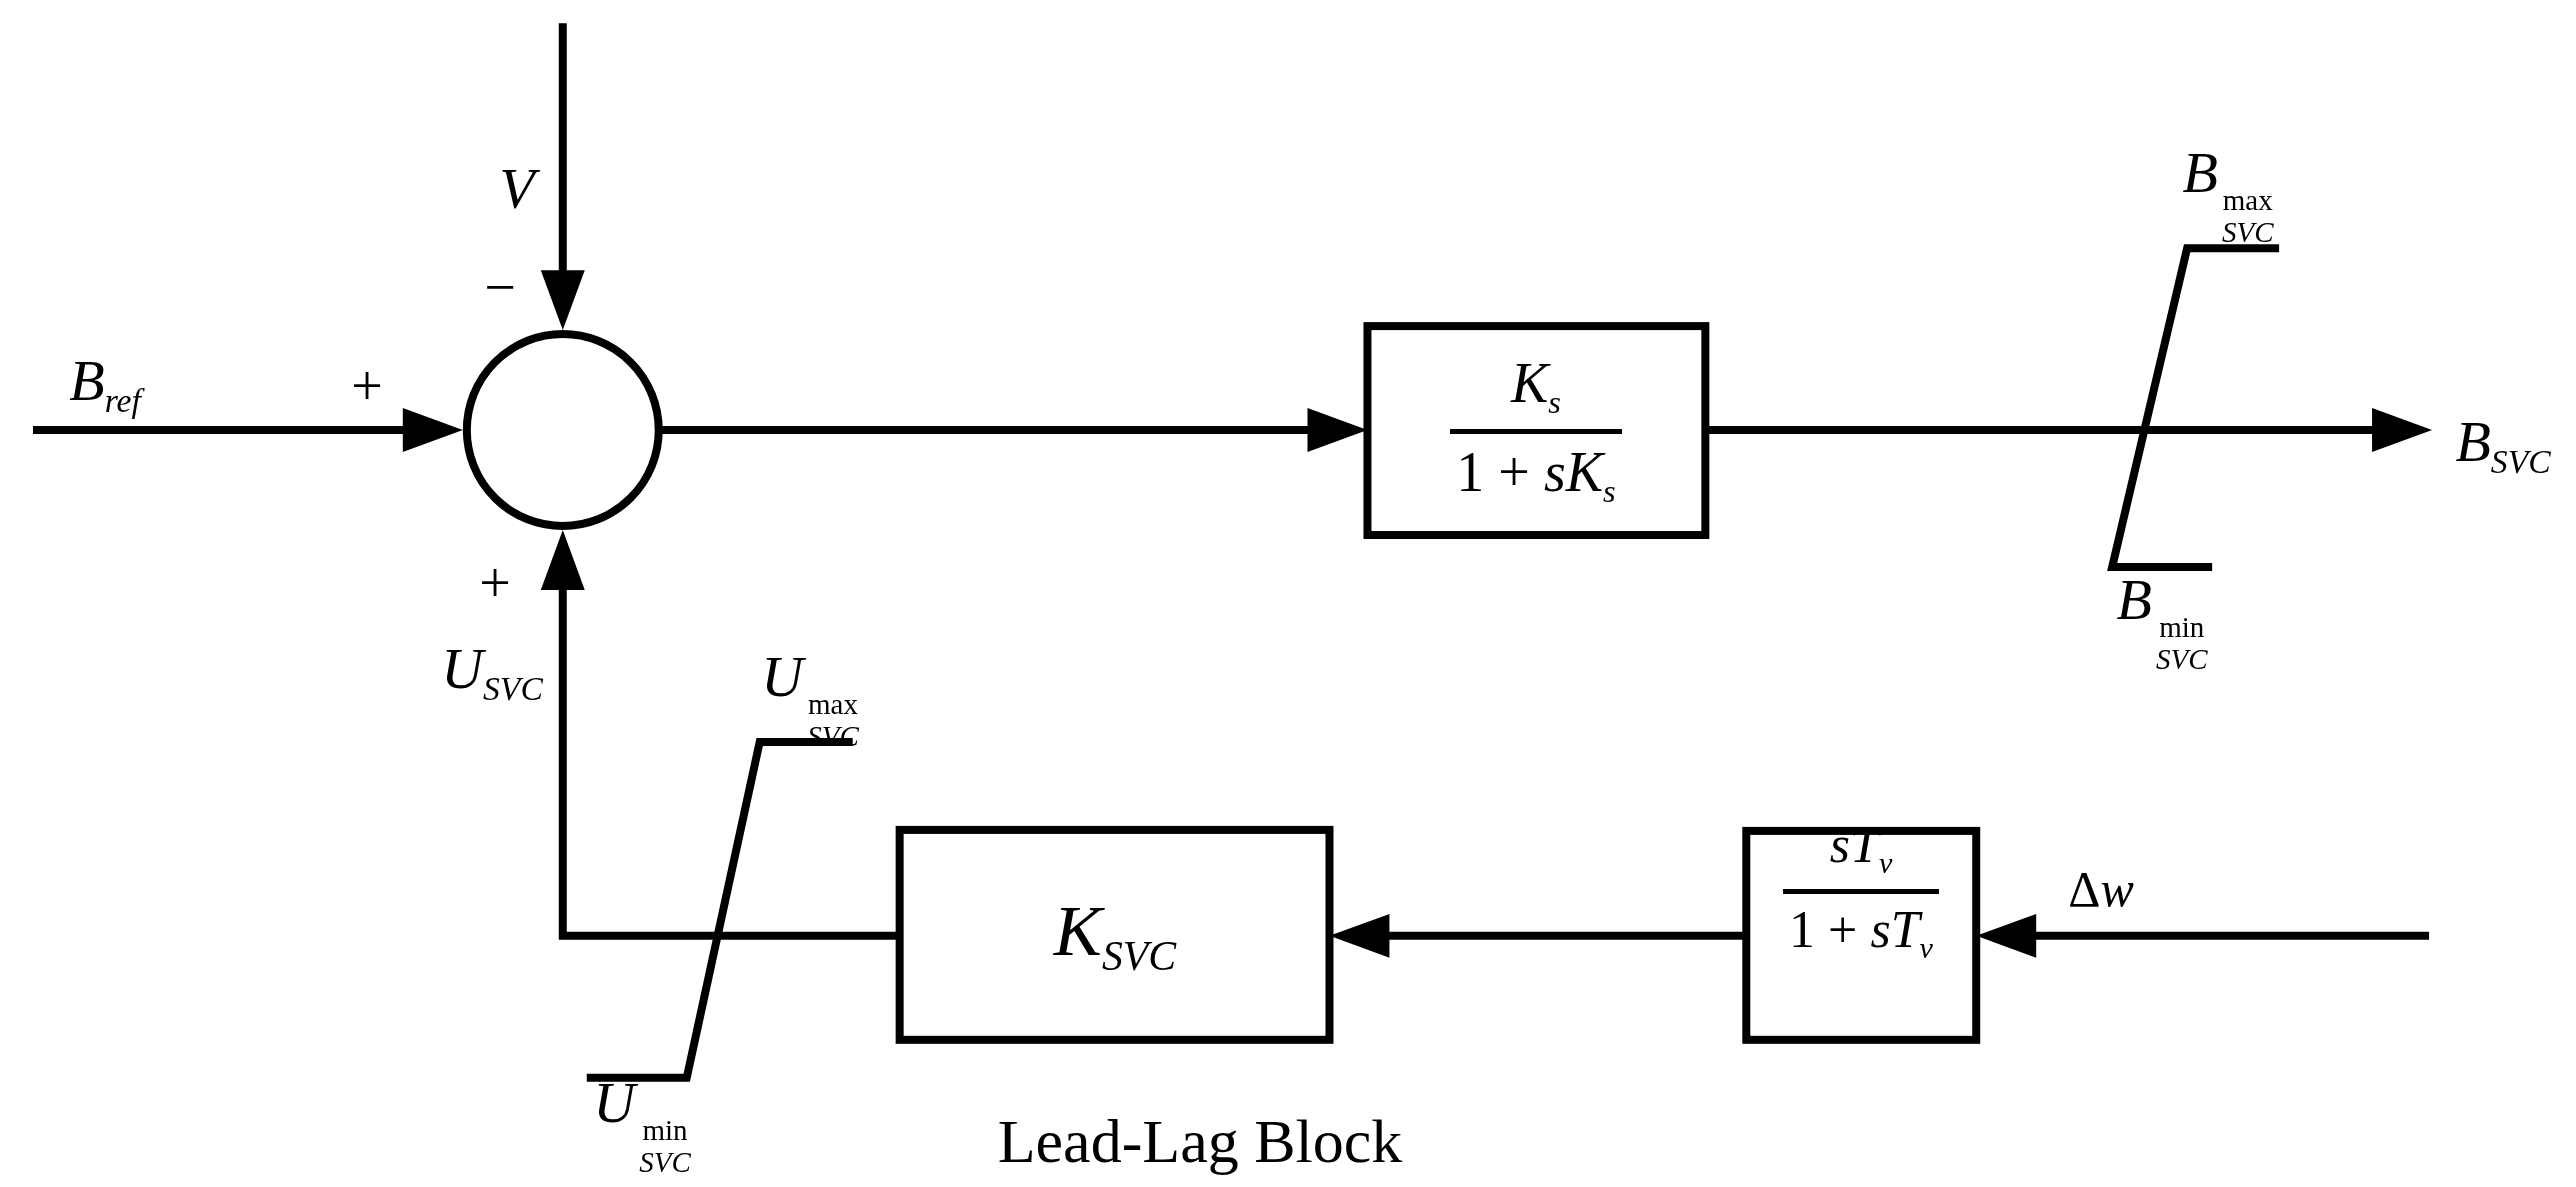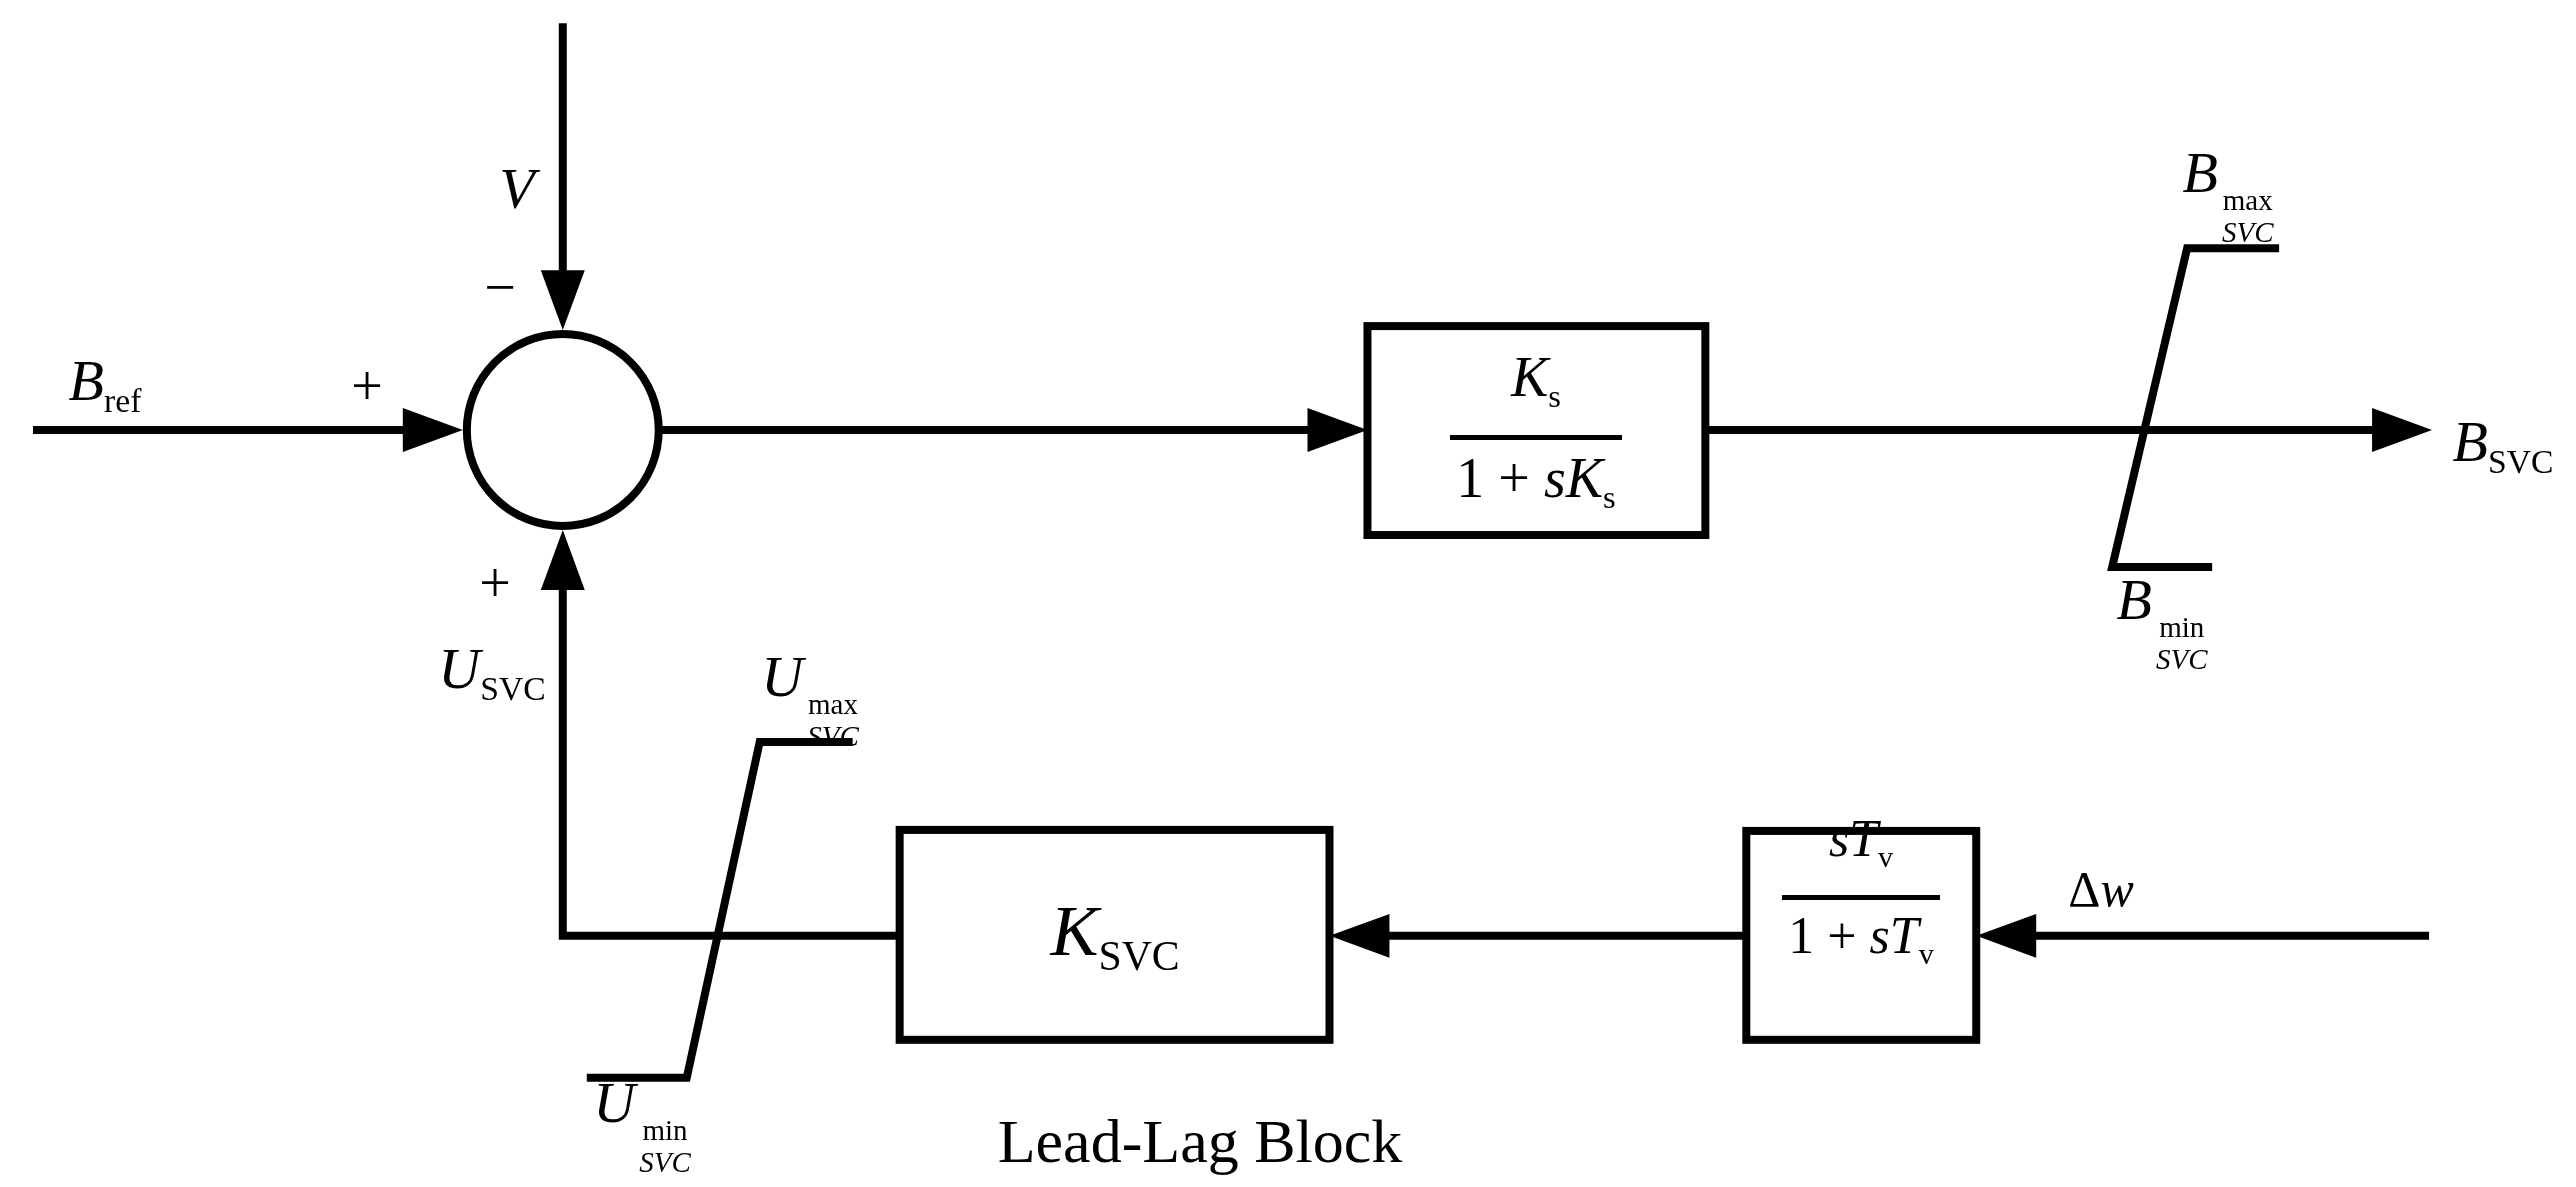--- a/index.html
+++ b/index.html
@@ -14,37 +14,37 @@
   #wires{position:absolute;left:0;top:0;}
   .lbl{
     position:absolute;
     transform:translate(-50%,-50%);
     white-space:nowrap;
     font-size:58px;
     line-height:1;
   }
   .mi{font-style:italic;}
   .rm{font-style:normal;}
-  .msub{font-size:0.58em;vertical-align:-0.35em;}
+  .msub{font-style:italic;font-size:0.58em;vertical-align:-0.35em;}
   .msub.rm{font-style:normal;}
   .stack{
     display:inline-flex;flex-direction:column;align-items:center;
     font-size:0.5em;line-height:1.12;vertical-align:-0.62em;margin-left:4px;
   }
   .stack .sup{font-style:normal;}
   .stack .sub{font-style:italic;}
   .sign{font-size:56px;}
   .caption{font-size:62px;}
   .block-formula{
     position:absolute;
     display:flex;align-items:center;justify-content:center;
     gap:8px;
   }
   .frac{display:inline-flex;flex-direction:column;align-items:center;text-align:center;}
-  .frac .num{padding:0 6px 20px;}
+  .frac .num{padding:0 6px 8px;}
   .frac .den{border-top:5px solid #000;padding:6px 6px 0;}
   .fs-gain{font-size:56px;}
   .fs-leadlag{font-size:72px;gap:4px;}
   .fs-washout{font-size:52px;}
 </style>
 </head>
 <body>
 
 <div id="stage">
 

